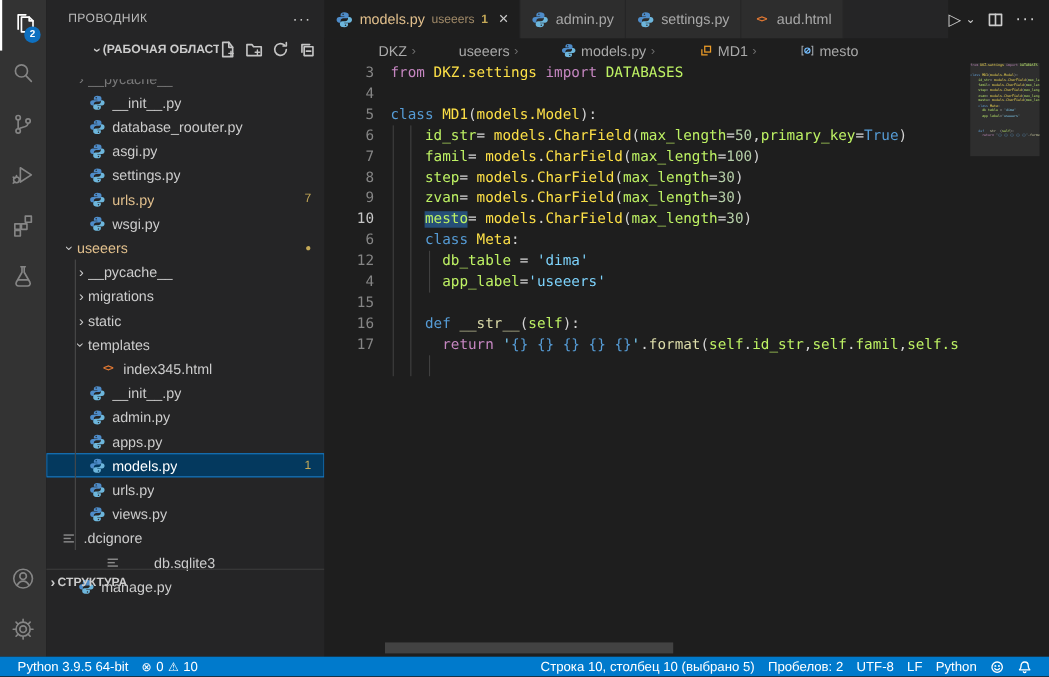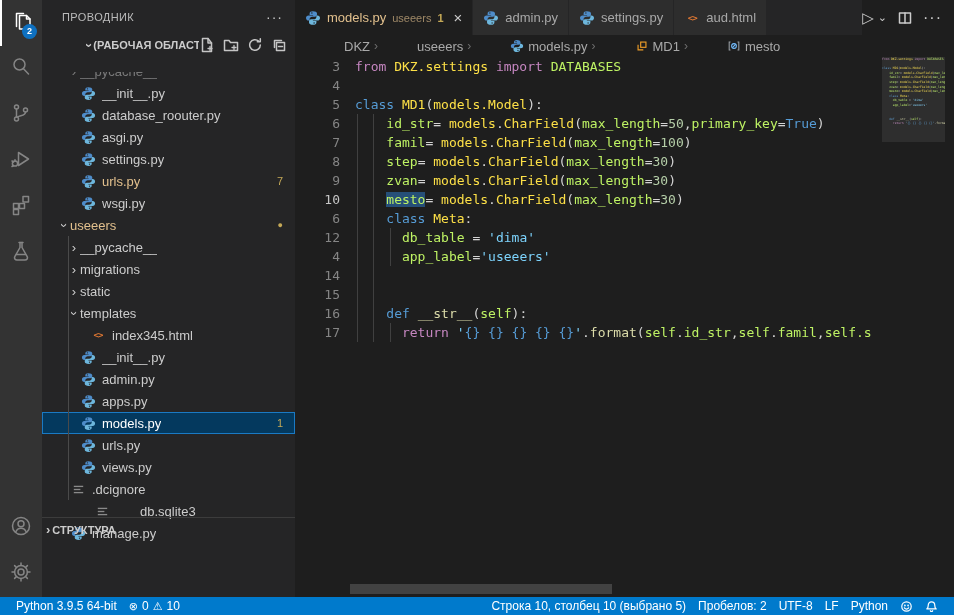--- a/index.html
+++ b/index.html
@@ -323,21 +323,21 @@
         <div class="row" style="padding-left: 26px;">
           <span class="twisty"></span>
           <span class="ficon">
             <svg viewBox="0 0 16 16">
               <path fill="#4e8cc9" d="M7.9 1.2c-2.1 0-3.3.9-3.3 2.3v1.4h3.5v.5H3.5C2 5.4 1 6.5 1 8s1 2.6 2.5 2.6h1.1V9.1c0-1.4 1.2-2.4 2.6-2.4h2.7c1.2 0 2.1-.9 2.1-2.1V3.5c0-1.5-1.7-2.3-4.1-2.3zM6.9 2.3a.7.7 0 1 1 0 1.4.7.7 0 0 1 0-1.4z"></path>
               <path fill="#6db6dc" d="M8.1 14.8c2.1 0 3.3-.9 3.3-2.3v-1.4H7.9v-.5h4.6c1.5 0 2.5-1.1 2.5-2.6s-1-2.6-2.5-2.6h-1.1v1.5c0 1.4-1.2 2.4-2.6 2.4H6.1c-1.2 0-2.1.9-2.1 2.1v1.1c0 1.5 1.7 2.3 4.1 2.3zm1-1.1a.7.7 0 1 1 0-1.4.7.7 0 0 1 0 1.4z"></path>
             </svg>
           </span>
           <span class="label">views.py</span>
         </div>
-        <div class="row" style="padding-left: 16px; text-align: center;">
+        <div class="row" style=" text-align: center;">
           <span class="twisty"></span>
           <span class="ficon">
             <svg viewBox="0 0 16 16">
               <g fill="#8a8a8a">
                 <rect x="3" y="4" width="10" height="1.4"></rect>
                 <rect x="3" y="7.3" width="7" height="1.4"></rect>
                 <rect x="3" y="10.6" width="10" height="1.4"></rect>
               </g>
             </svg>
           </span>
@@ -468,21 +468,20 @@
         <div class="code-line"><span class="ln">4</span><span class="ct"></span></div>
         <div class="code-line"><span class="ln">5</span><span class="ct"><span class="tk-k1">class</span><span class="tk-t"> </span><span class="tk-cl">MD1</span><span class="tk-t">(</span><span class="tk-cl">models.Model</span><span class="tk-t">):</span></span></div>
         <div class="code-line"><span class="ln">6</span><span class="ct"><span class="tk-t">    </span><span class="tk-v">id_str</span><span class="tk-t">= </span><span class="tk-cl">models</span><span class="tk-t">.</span><span class="tk-cl">CharField</span><span class="tk-t">(</span><span class="tk-v">max_length</span><span class="tk-t">=</span><span class="tk-n">50</span><span class="tk-t">,</span><span class="tk-v">primary_key</span><span class="tk-t">=</span><span class="tk-k1">True</span><span class="tk-t">)</span></span></div>
         <div class="code-line"><span class="ln">7</span><span class="ct"><span class="tk-t">    </span><span class="tk-v">famil</span><span class="tk-t">= </span><span class="tk-cl">models</span><span class="tk-t">.</span><span class="tk-cl">CharField</span><span class="tk-t">(</span><span class="tk-v">max_length</span><span class="tk-t">=</span><span class="tk-n">100</span><span class="tk-t">)</span></span></div>
         <div class="code-line"><span class="ln">8</span><span class="ct"><span class="tk-t">    </span><span class="tk-v">step</span><span class="tk-t">= </span><span class="tk-cl">models</span><span class="tk-t">.</span><span class="tk-cl">CharField</span><span class="tk-t">(</span><span class="tk-v">max_length</span><span class="tk-t">=</span><span class="tk-n">30</span><span class="tk-t">)</span></span></div>
         <div class="code-line"><span class="ln">9</span><span class="ct"><span class="tk-t">    </span><span class="tk-v">zvan</span><span class="tk-t">= </span><span class="tk-cl">models</span><span class="tk-t">.</span><span class="tk-cl">CharField</span><span class="tk-t">(</span><span class="tk-v">max_length</span><span class="tk-t">=</span><span class="tk-n">30</span><span class="tk-t">)</span></span></div>
         <div class="code-line"><span class="ln cur">10</span><span class="ct"><span class="tk-t">    </span><span class="tk-v sel">mesto</span><span class="tk-t">= </span><span class="tk-cl">models</span><span class="tk-t">.</span><span class="tk-cl">CharField</span><span class="tk-t">(</span><span class="tk-v">max_length</span><span class="tk-t">=</span><span class="tk-n">30</span><span class="tk-t">)</span></span></div>
         <div class="code-line"><span class="ln">6</span><span class="ct"><span class="tk-t">    </span><span class="tk-k1">class</span><span class="tk-t"> </span><span class="tk-cl">Meta</span><span class="tk-t">:</span></span></div>
         <div class="code-line"><span class="ln">12</span><span class="ct"><span class="tk-t">      </span><span class="tk-v">db_table</span><span class="tk-t"> = </span><span class="tk-s">'dima'</span></span></div>
         <div class="code-line"><span class="ln">4</span><span class="ct"><span class="tk-t">      </span><span class="tk-v">app_label</span><span class="tk-t">=</span><span class="tk-s">'useeers'</span></span></div>
-        <div class="code-line"><span class="ln">14</span><span class="ct"></span></div>
         <div class="code-line"><span class="ln">15</span><span class="ct"></span></div>
         <div class="code-line"><span class="ln">16</span><span class="ct"><span class="tk-t">    </span><span class="tk-k1">def</span><span class="tk-t"> </span><span class="tk-f">__str__</span><span class="tk-t">(</span><span class="tk-v">self</span><span class="tk-t">):</span></span></div>
         <div class="code-line"><span class="ln">17</span><span class="ct"><span class="tk-t">      </span><span class="tk-k2">return</span><span class="tk-t"> </span><span class="tk-s">'</span><span class="tk-fm">{}</span><span class="tk-s"> </span><span class="tk-fm">{}</span><span class="tk-s"> </span><span class="tk-fm">{}</span><span class="tk-s"> </span><span class="tk-fm">{}</span><span class="tk-s"> </span><span class="tk-fm">{}</span><span class="tk-s">'</span><span class="tk-t">.</span><span class="tk-f">format</span><span class="tk-t">(</span><span class="tk-v">self</span><span class="tk-t">.</span><span class="tk-v">id_str</span><span class="tk-t">,</span><span class="tk-v">self</span><span class="tk-t">.</span><span class="tk-v">famil</span><span class="tk-t">,</span><span class="tk-v">self.s</span></span></div>
         <div class="indent-guide" style="left: 62px; top: 57px; height: 228px;"></div>
         <div class="indent-guide" style="left: 78px; top: 57px; height: 228px;"></div>
         <div class="indent-guide" style="left: 95px; top: 171px; height: 38px;"></div>
         <div class="indent-guide" style="left: 95px; top: 266px; height: 19px;"></div>
         <div class="minimap">
           <div class="mline"><span class="tk-k2">from</span><span class="tk-t"> </span><span class="tk-cl">DKZ.settings</span><span class="tk-t"> </span><span class="tk-k2">import</span><span class="tk-t"> </span><span class="tk-v">DATABASES</span></div>
           <div class="mline"></div>

